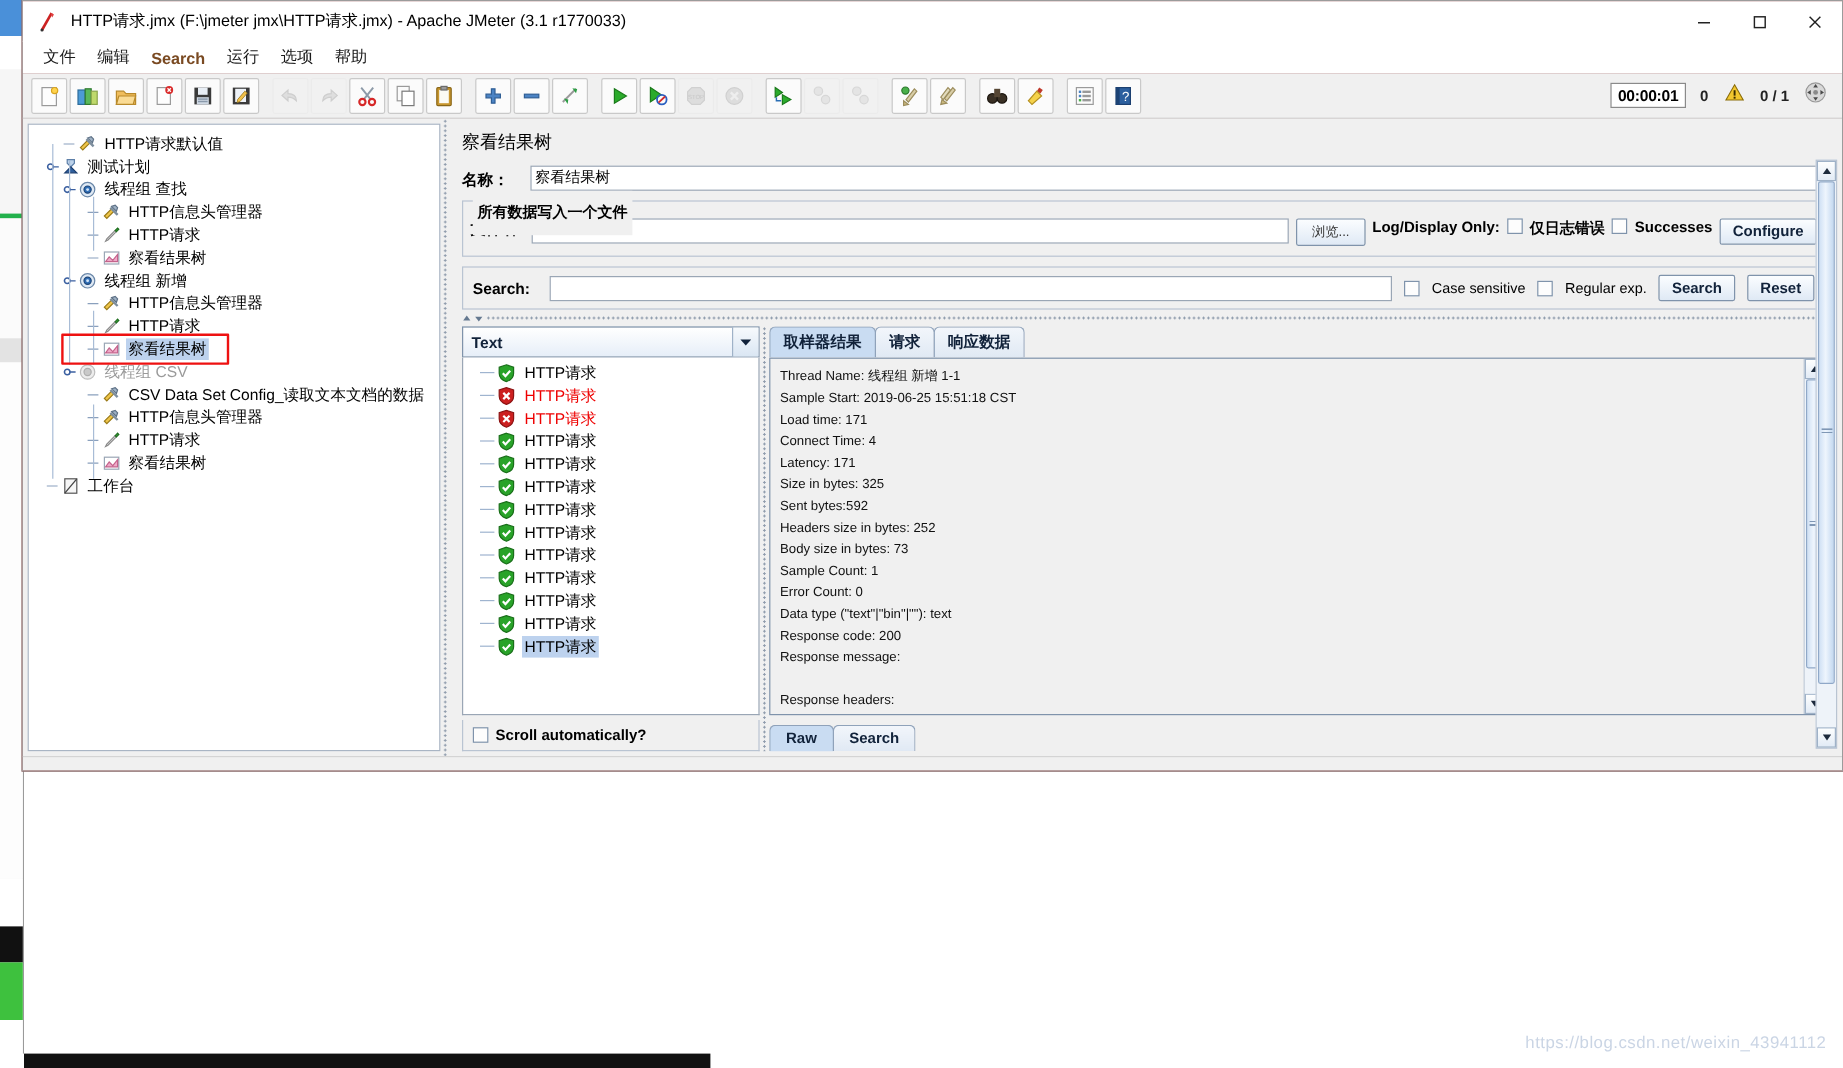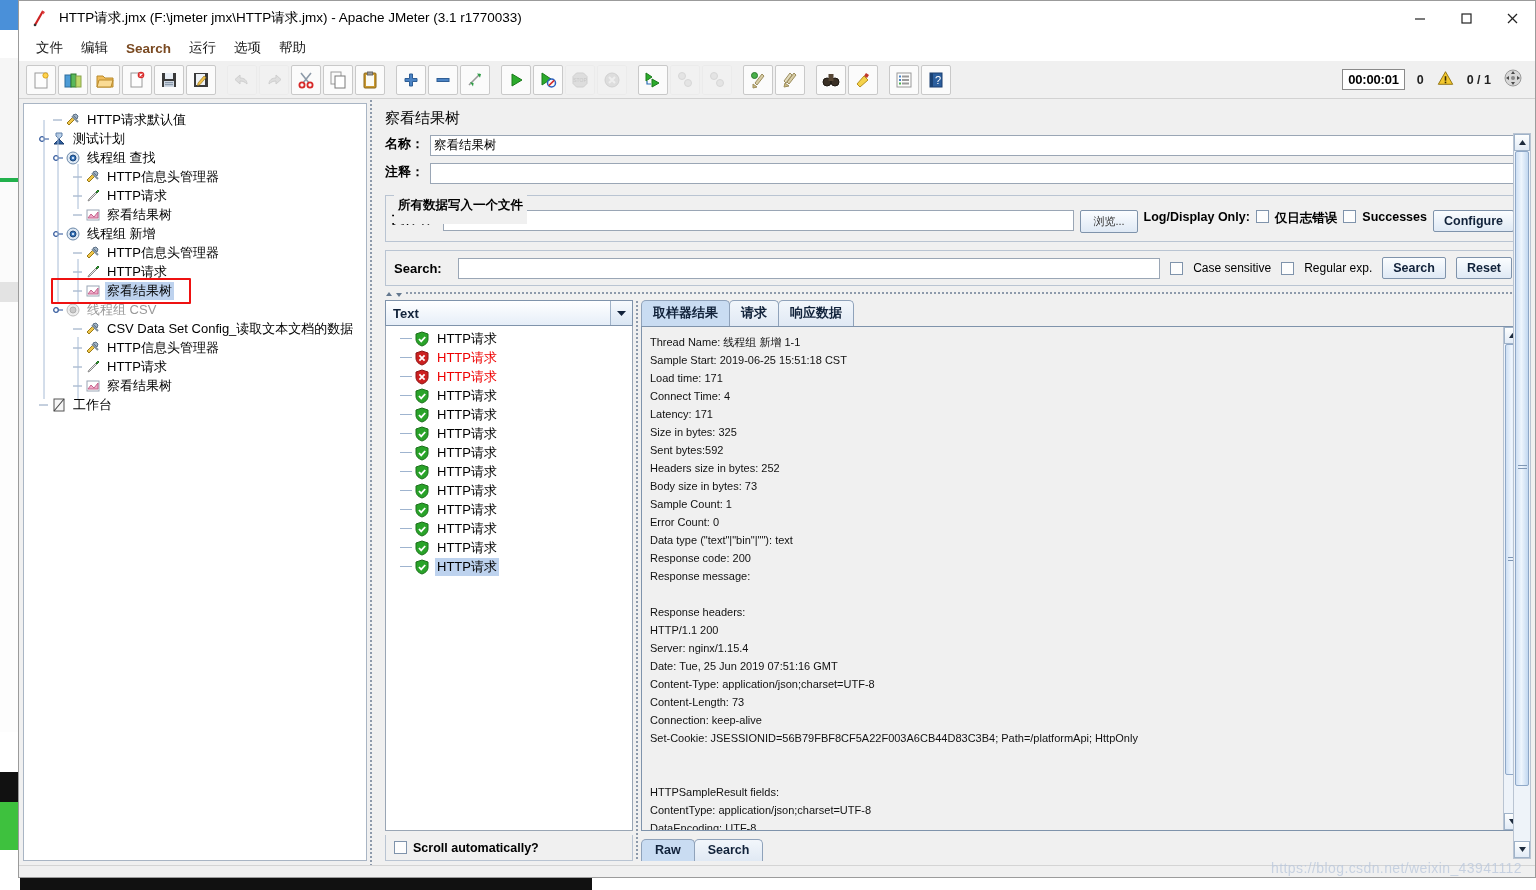--- a/index.html
+++ b/index.html
@@ -26,21 +26,21 @@
   .bg-s6 { top: 282px; height: 20px; background: #e3e3e3; }
   .bg-s7 { top: 302px; height: 430px; background: #fdfdfd; }
   .bg-s8 { top: 732px; height: 40px; background: #ffffff; }
   .bg-s9 { top: 772px; height: 30px; background: #111111; }
   .bg-s10 { top: 802px; height: 48px; background: #3ec13e; }
   .bg-s11 { top: 850px; height: 40px; background: #ffffff; }
 
   
   #jmeter-window {
     position: absolute; left: 18px; top: 0;
-    width: 1518px; height: 878px;
+    width: 1518px; height: 643px;
     background: #7f1d1d;
     border: 1px solid #9b9b9b;
     display: flex; flex-direction: column;
   }
 
   
   #titlebar {
     height: 34px; background: #ffffff;
     display: flex; align-items: center;
     flex: none;
@@ -150,22 +150,22 @@
   #right-panel {
     flex: 1; min-width: 0; background: #f0f0f0;
     margin: 4px 4px 4px 0; display: flex; flex-direction: column;
     position: relative;
   }
   #panel-title {
     font-size: 15px; color: #000; padding: 6px 0 7px 10px; flex: none;
     font-family: "Liberation Sans", sans-serif;
   }
   .form-row {
-    display: flex; align-items: flex-start; flex: none;
-    padding: 0 10px 0 10px; height: 24px;
+    display: flex; align-items: flex-end; flex: none;
+    padding: 0 10px 0 10px; height: 24px; gap: 12px;
   }
   .form-label {
     font-size: 13px; font-weight: bold; color: #000; white-space: nowrap;
     margin-right: 6px;
   }
   .textfield {
     flex: 1; height: 21px; border: 1px solid #9aa6b5;
     background: #ffffff; font-size: 12.5px; color: #000;
     padding: 1px 3px; display: flex; align-items: center;
     font-family: "Liberation Sans", sans-serif;
@@ -912,24 +912,20 @@
 
     <div id="right-panel">
 
       <div id="panel-title">察看结果树</div>
 
       <div class="form-row">
         <span class="form-label">名称：</span>
         <div class="textfield">察看结果树</div>
       </div>
 
-      <div class="form-row" style="margin-top:4px">
-        <span class="form-label">注释：</span>
-        <div class="textfield"></div>
-      </div>
 
       <div id="file-group">
         <span class="legend">所有数据写入一个文件</span>
         <div class="inline-row">
           <span class="form-label">文件名</span>
           <div class="textfield"></div>
           <div class="btn small">浏览...</div>
           <span class="lbl-bold">Log/Display Only:</span>
           <span class="chk"></span>
           <span class="chk-label">仅日志错误</span>

